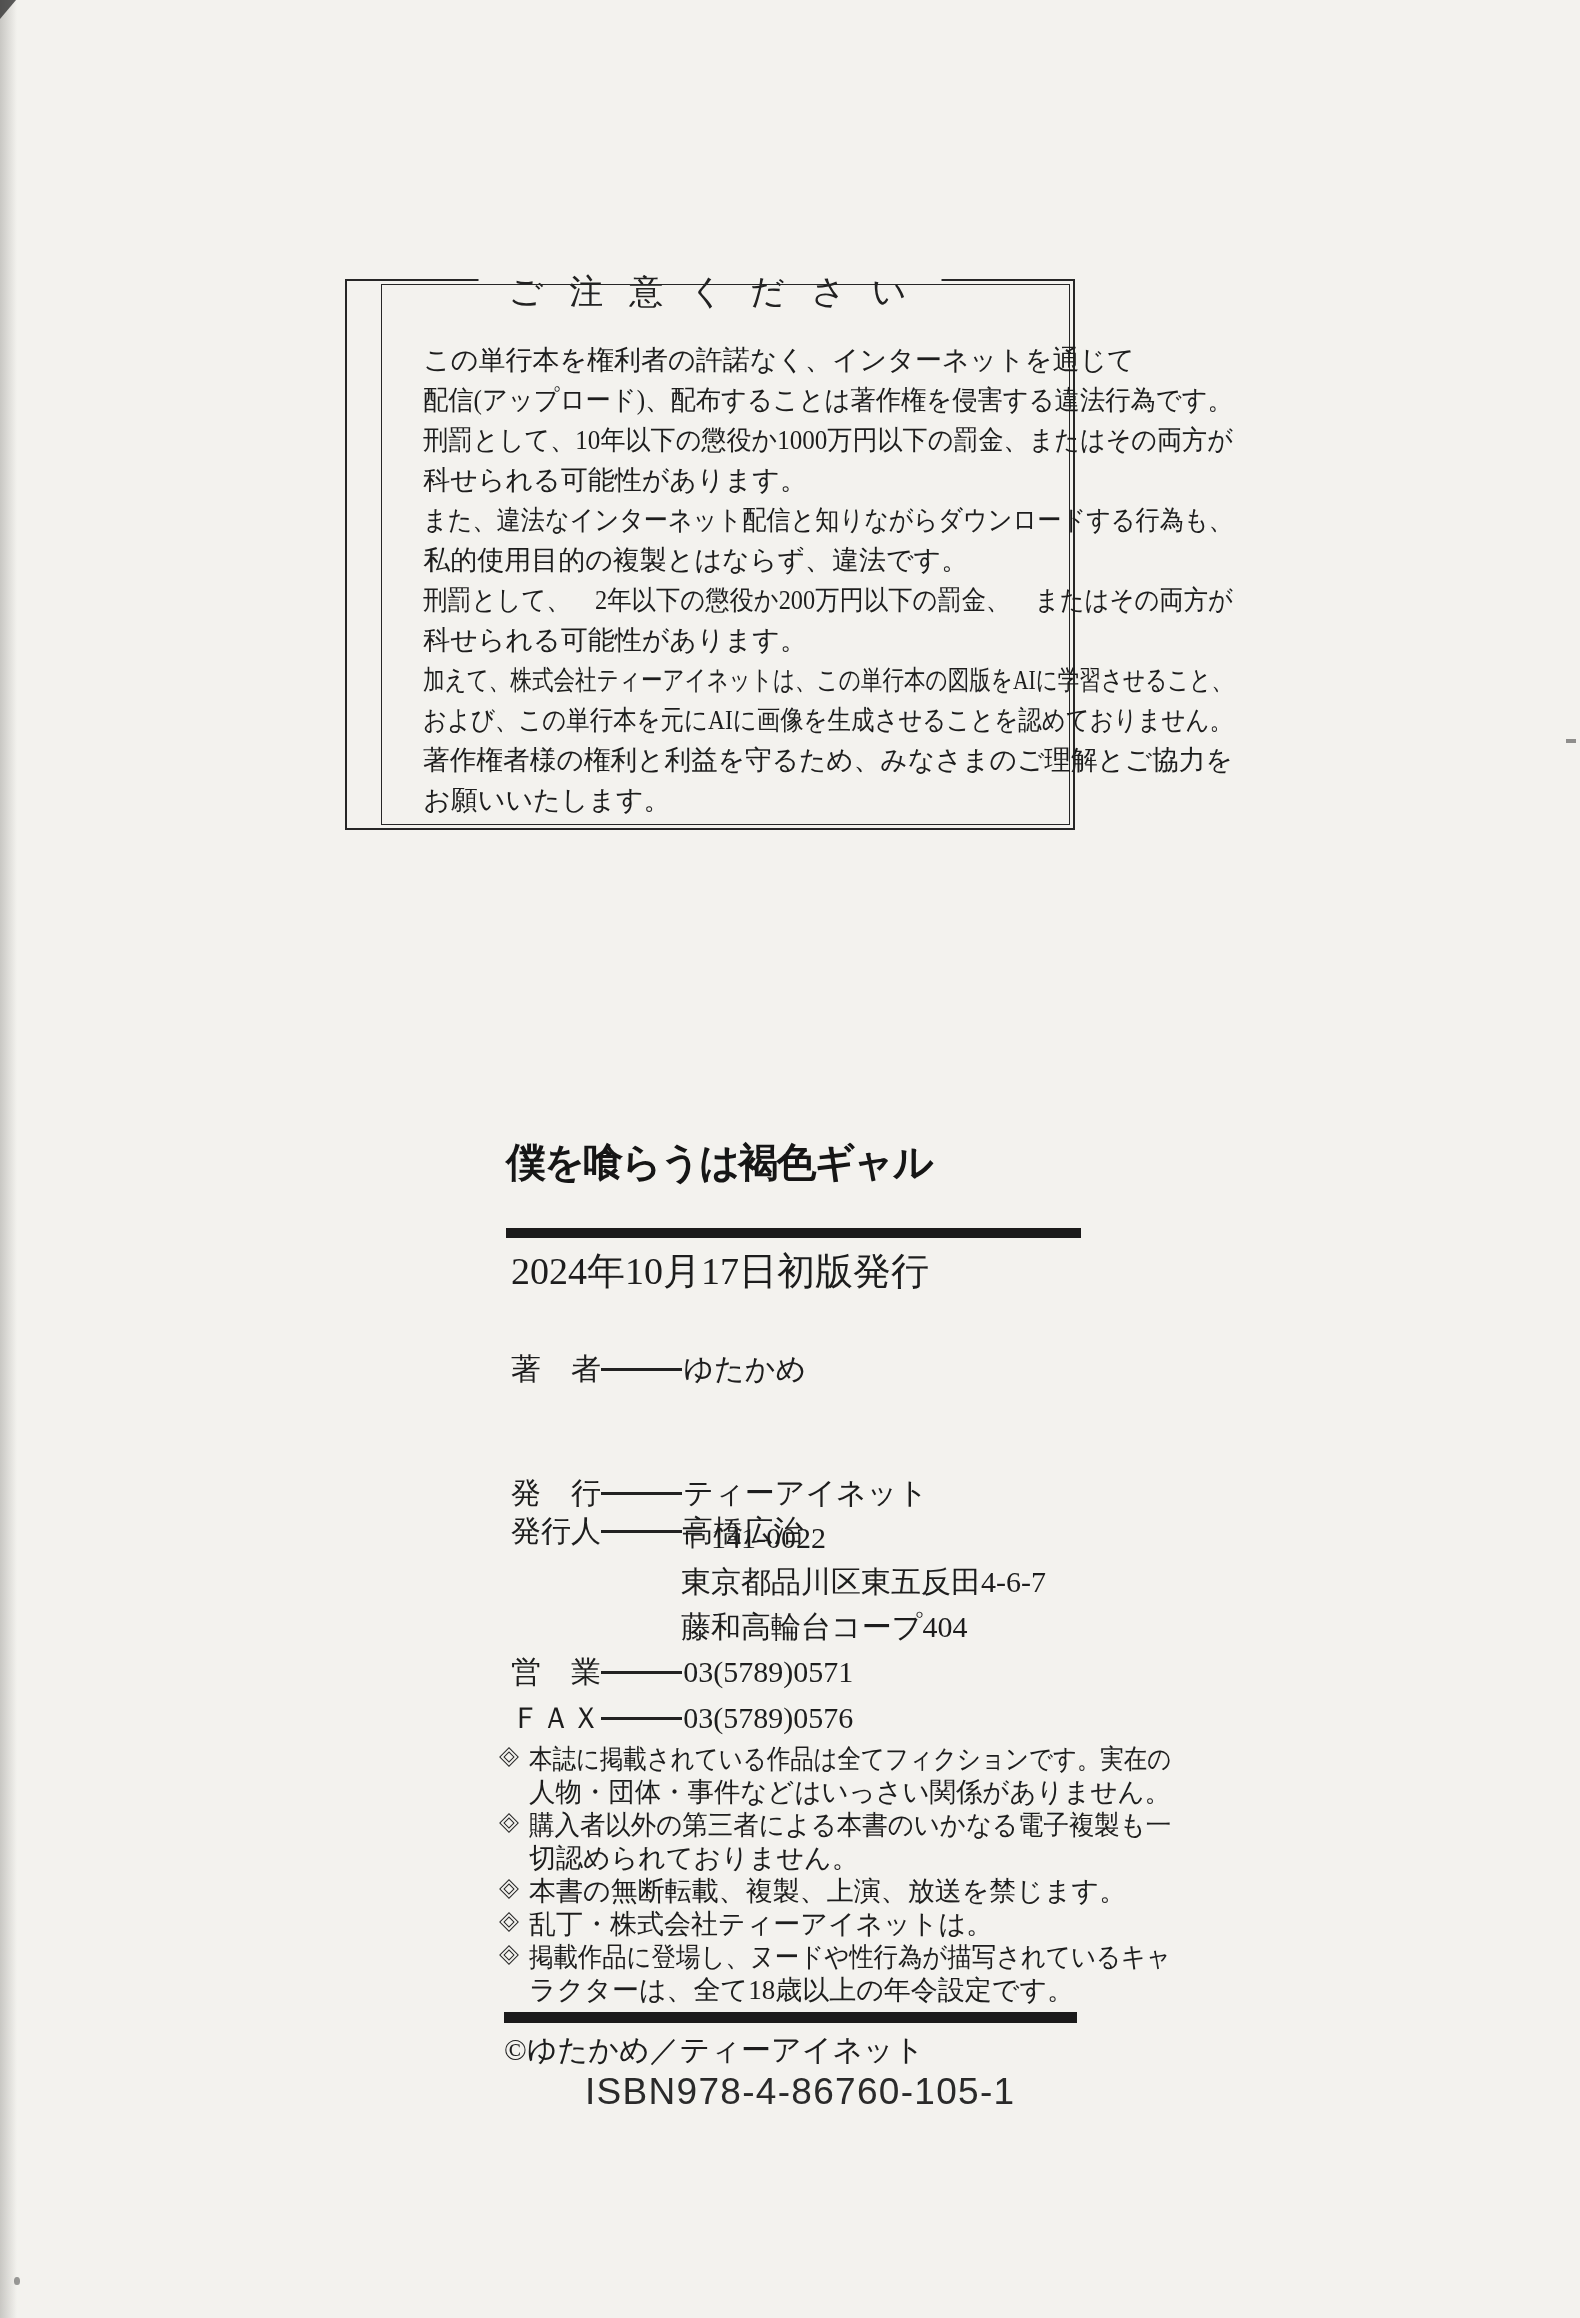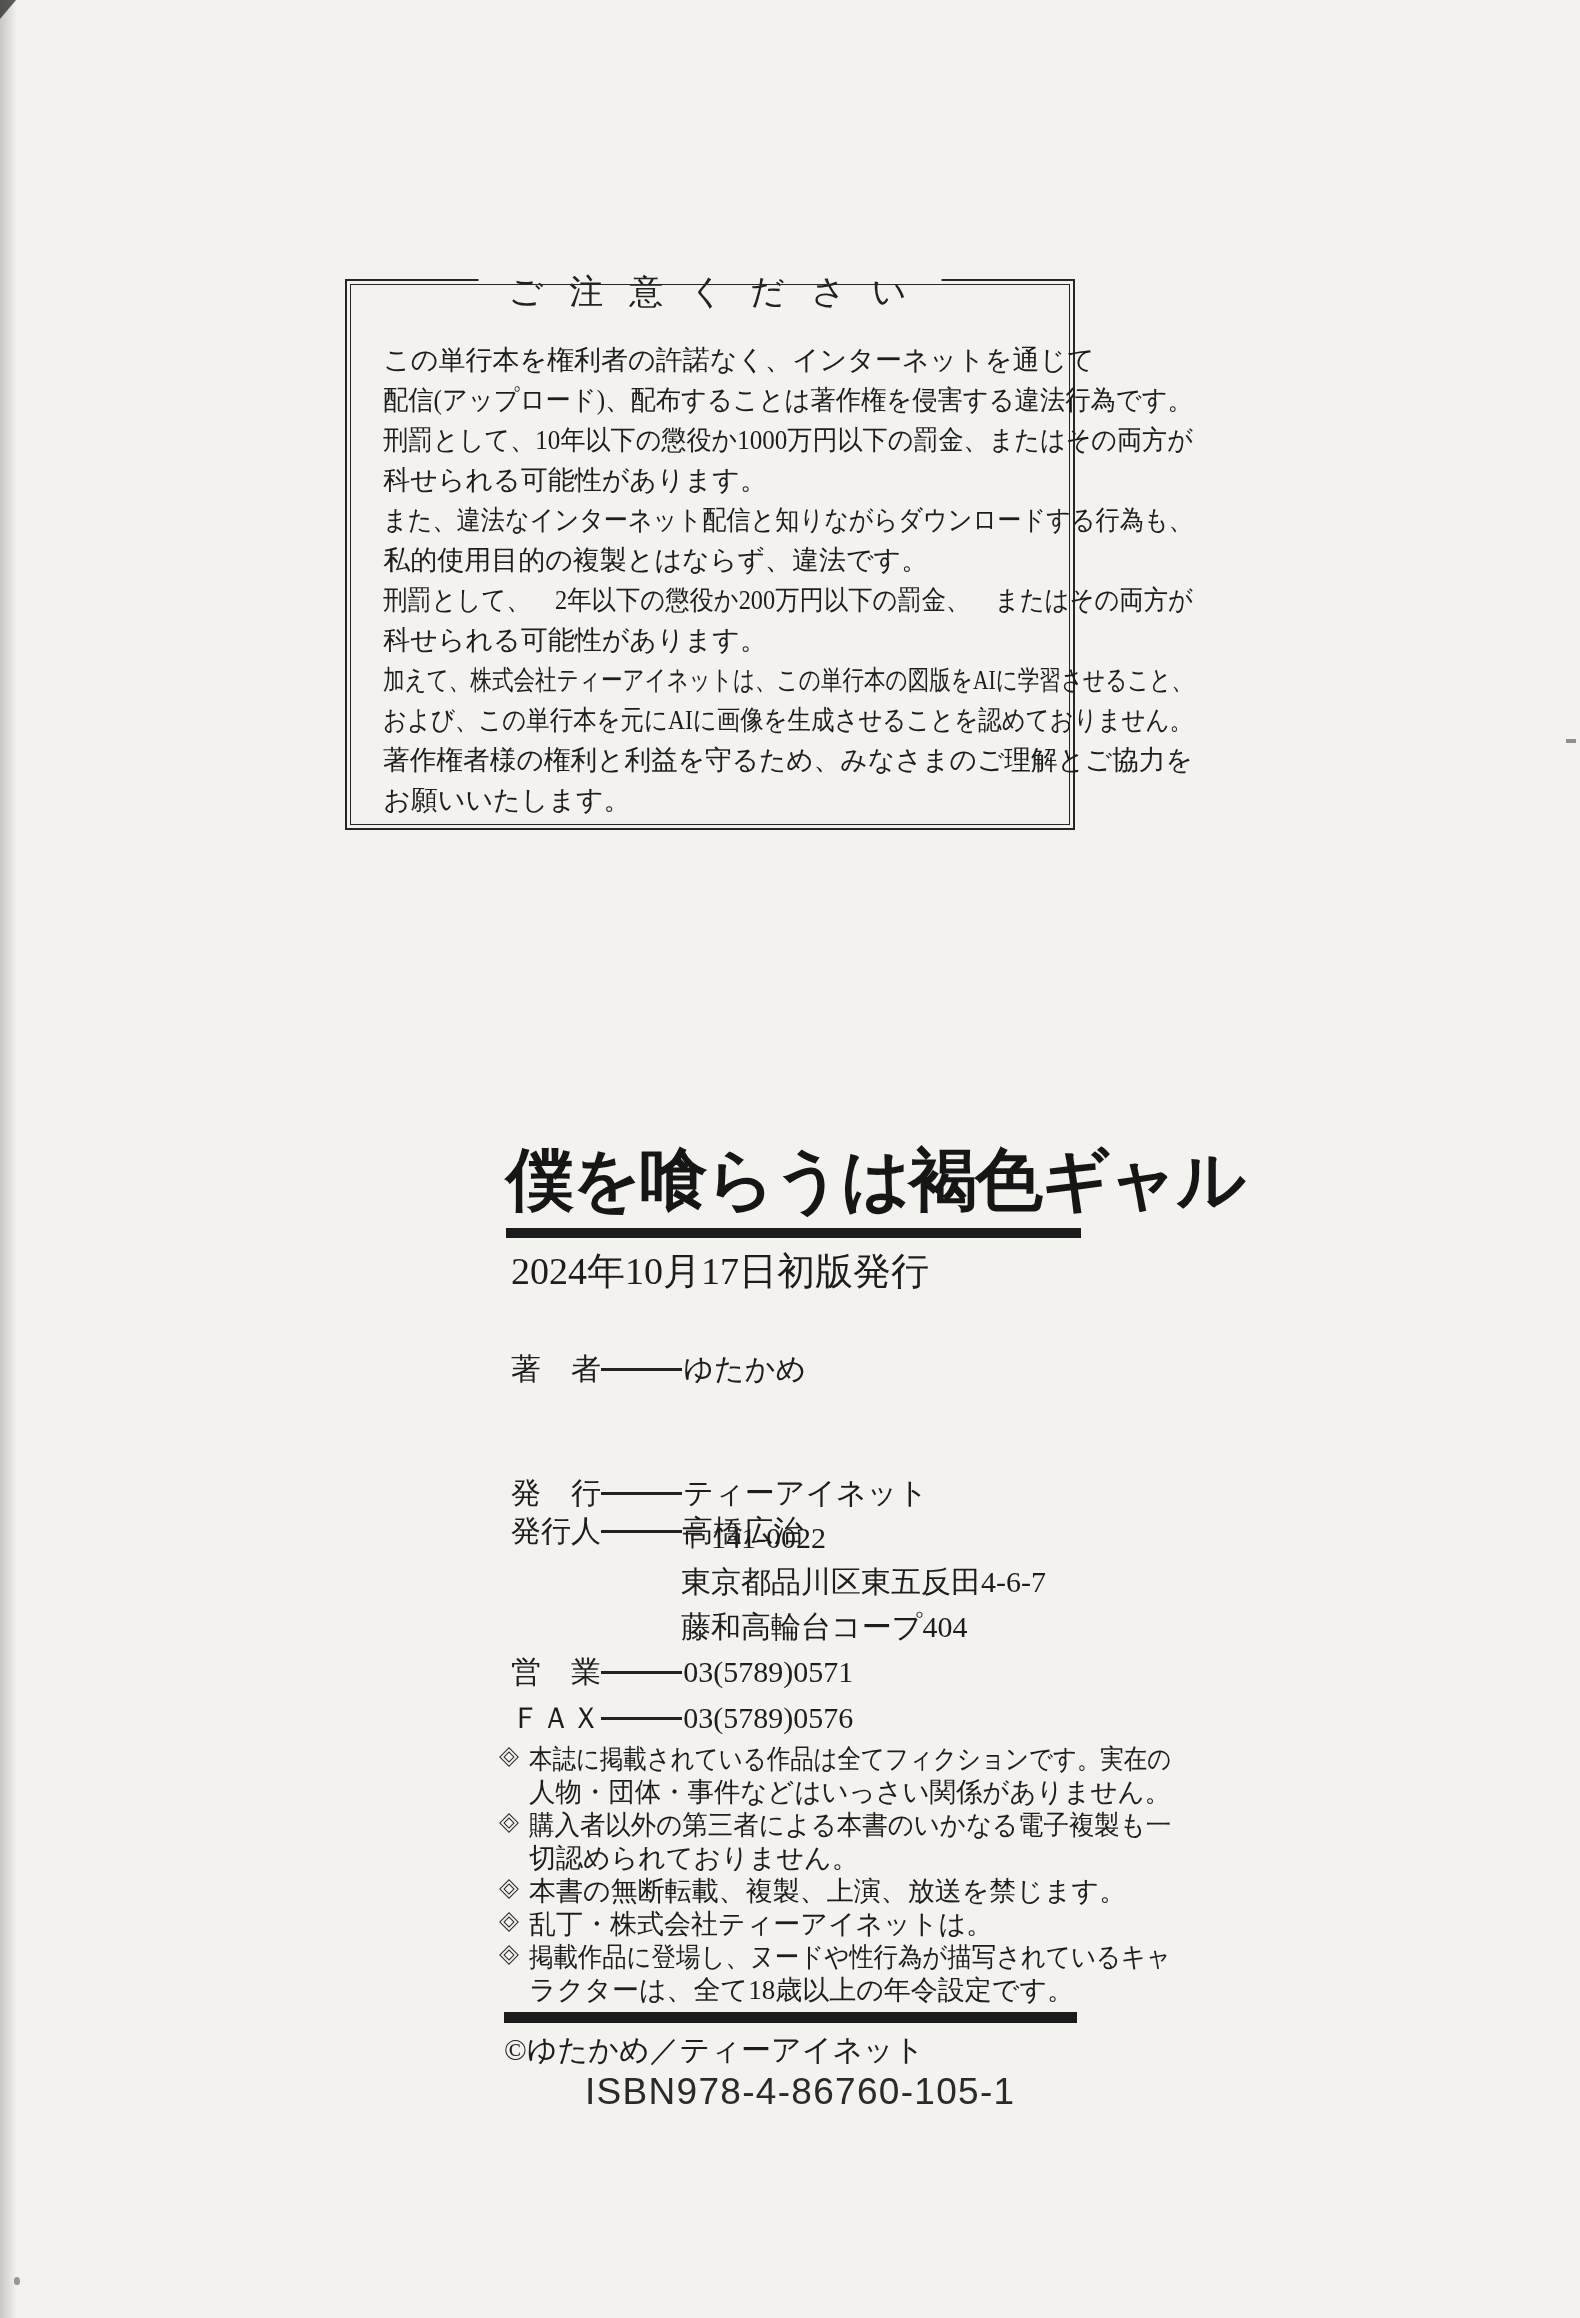--- a/index.html
+++ b/index.html
@@ -21,36 +21,36 @@
   .right-tick{position:absolute;left:1566px;top:739px;width:10.3px;height:3.9px;background:rgba(60,60,60,.55);}
   .bottom-speck{position:absolute;left:14px;top:2277px;width:5.8px;height:7.7px;background:rgba(60,60,60,.5);border-radius:50%;}
 
   
   .notice-box{
     position:absolute;left:345px;top:279px;width:730px;height:551px;
     border:2.6px solid #262626;box-sizing:border-box;
   }
   .notice-inner{
     position:absolute;inset:3.2px;border:1.9px solid #262626;
-    padding:55px 18px 0 32px;box-sizing:border-box;
+    padding:55px 18px 0 41px;box-sizing:border-box;margin-left:31px;
   }
   .notice-title{
     position:absolute;top:-15.5px;left:50%;transform:translateX(-50%);
     background:#f3f2ee;
     padding:0 9px 0 30px;
     font-size:34px;letter-spacing:26px;line-height:52px;
     white-space:nowrap;color:#222;
   }
   .box-line{width:100%;height:40px;line-height:40px;font-size:27px;overflow:visible;}
   .fitline{display:inline-block;white-space:nowrap;}
 
   
   .book-title{
     position:absolute;left:506px;top:1135px;
-    font-size:68px;font-weight:700;letter-spacing:-1.9px;
+    font-size:40px;font-weight:700;letter-spacing:-1.9px;
     white-space:nowrap;color:#161616;
   }
   .rule{position:absolute;background:#1b1b1b;}
   .rule-1{left:506px;top:1228px;width:575px;height:9.7px;}
   .rule-2{left:504px;top:2012px;width:573px;height:11px;}
   .edition-date{position:absolute;left:511px;top:1246px;font-size:38px;white-space:nowrap;}
 
   .info-row{position:absolute;left:511px;font-size:30px;line-height:36px;white-space:nowrap;}
   .info-label{display:inline-block;width:90px;}
   .leader{display:inline-block;width:81px;height:3.2px;background:#222;vertical-align:middle;margin:0 1.3px 5.2px 0;}

